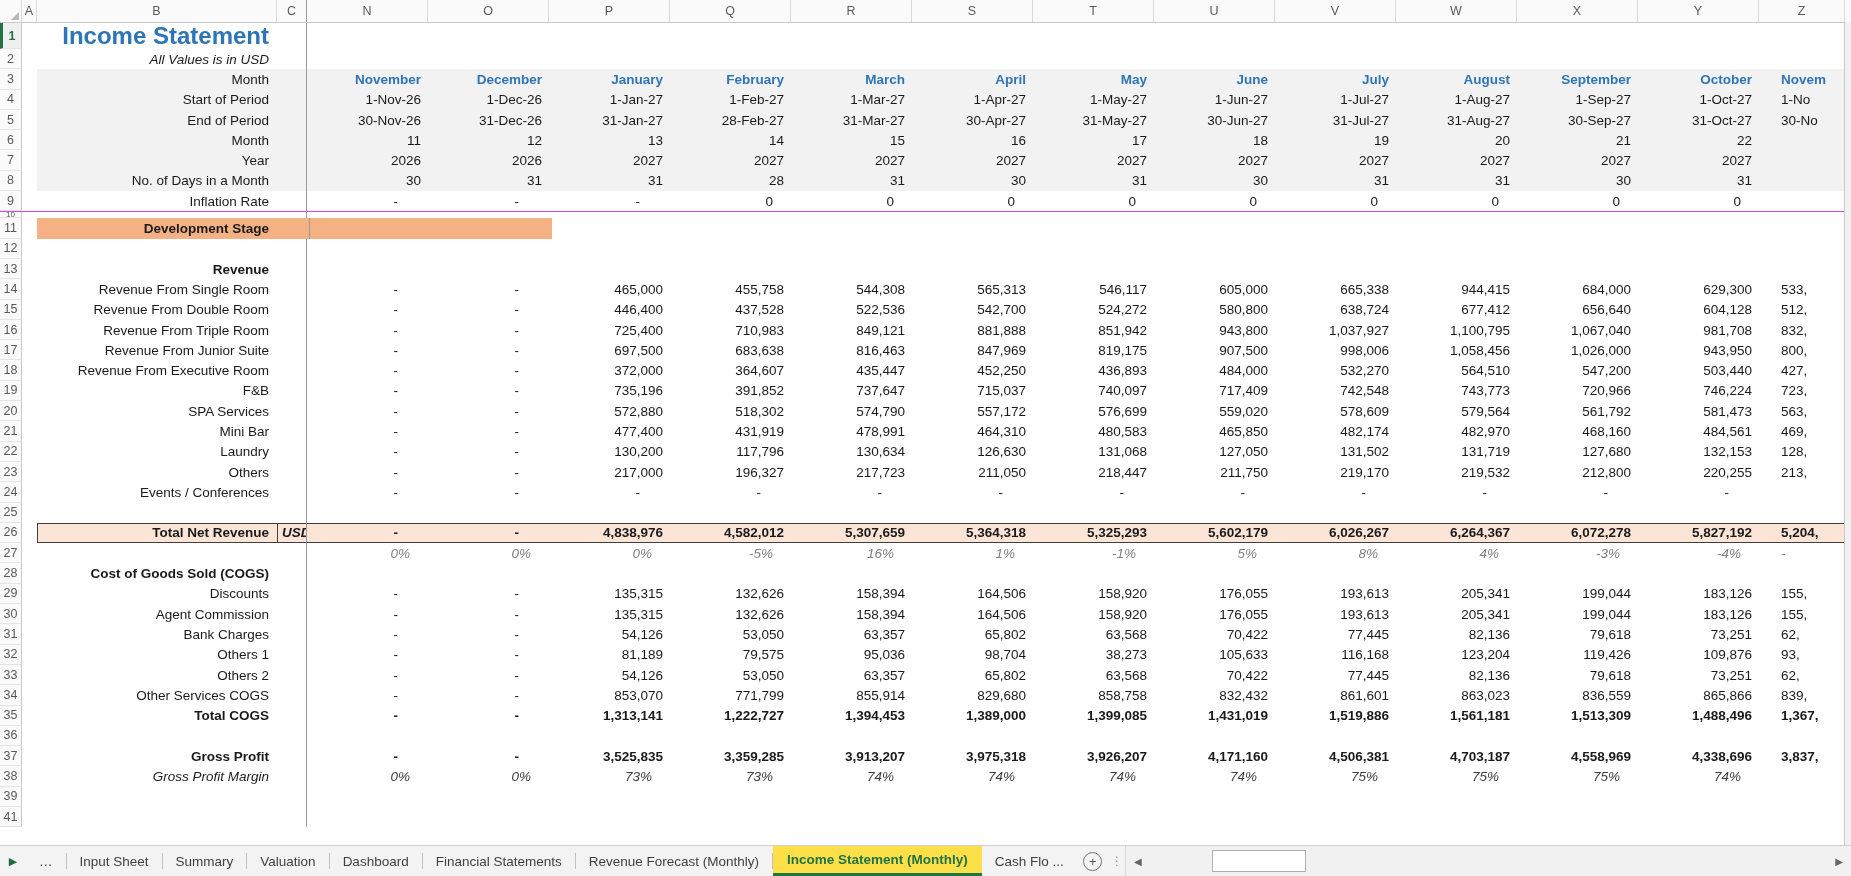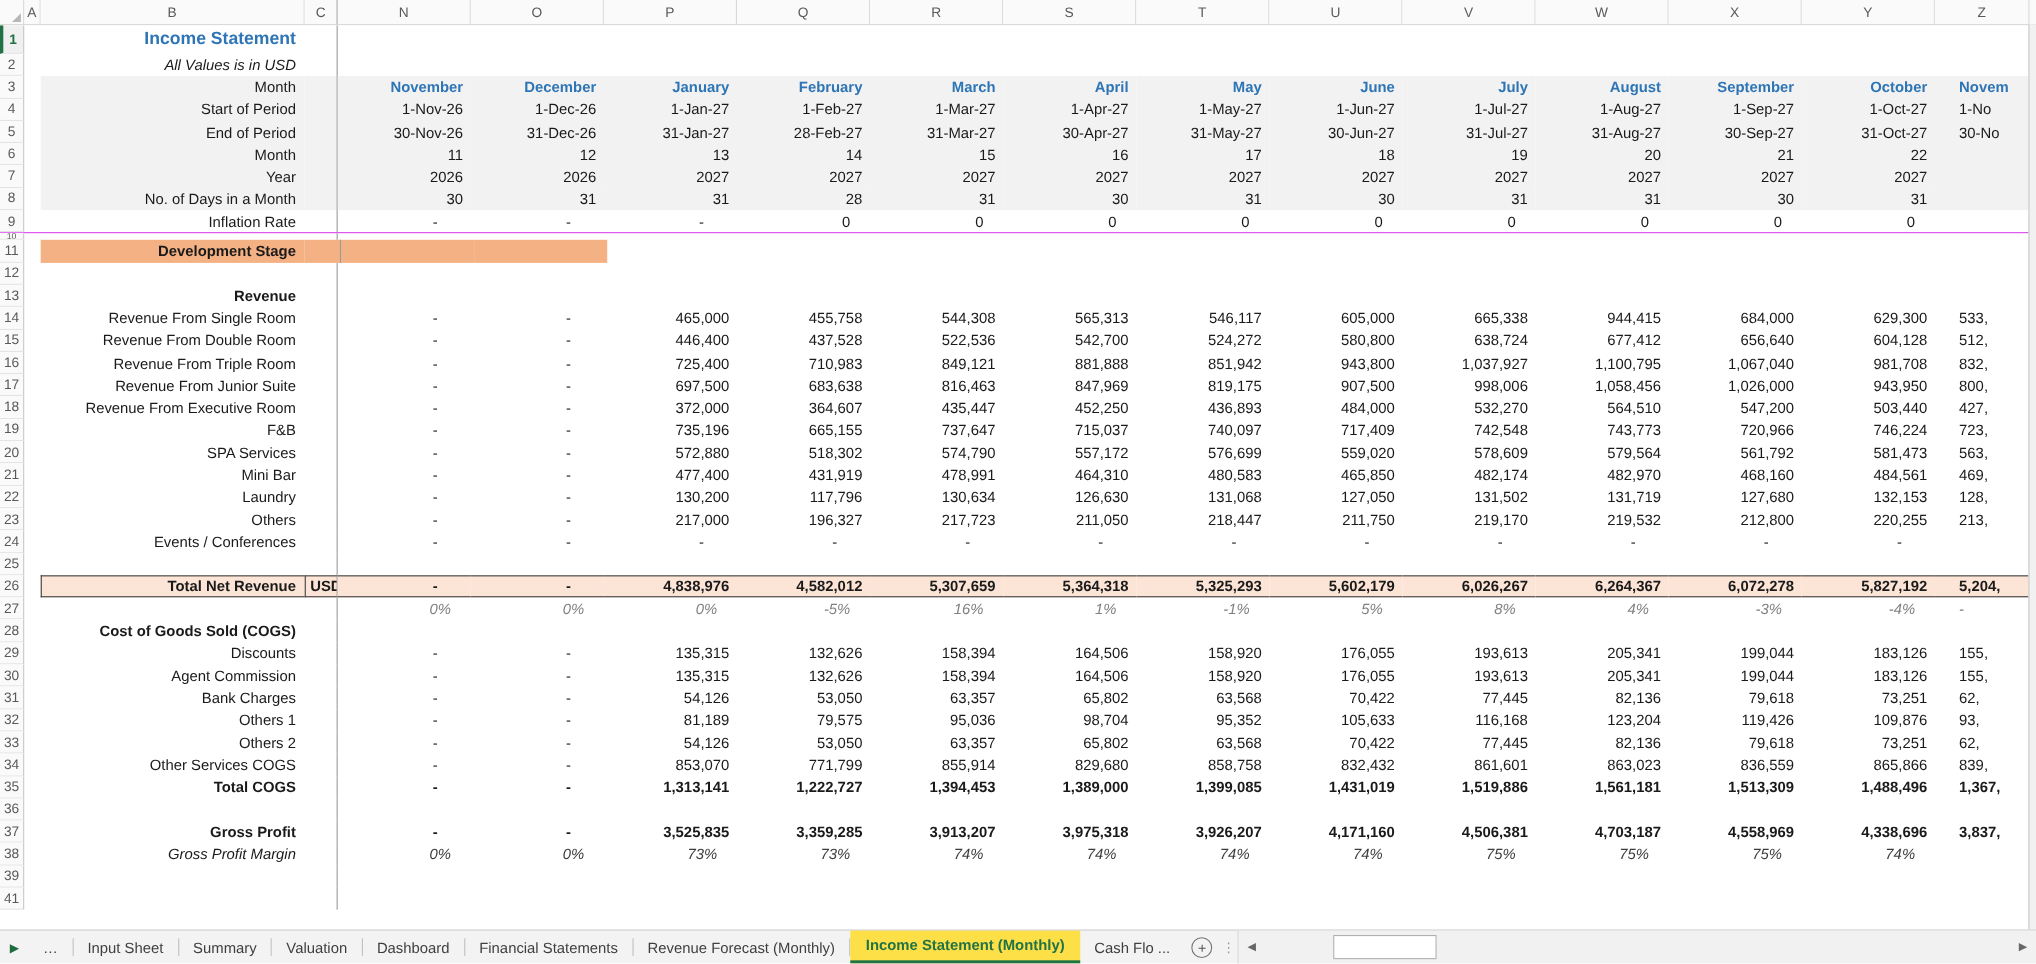--- a/index.html
+++ b/index.html
@@ -33,29 +33,29 @@
   .num{justify-content:flex-end;padding-right:7px;}
   .zl{justify-content:flex-start !important;padding-left:22px;}
   .dash{padding-right:30px;}
   .pctpad{padding-right:18px;}
   .shade{background:#F2F2F2;}
   .orange{background:#F4B183;padding-left:32px;}
   .band{background:#FCE4D6;}
   .bt{border-top:1.5px solid #3f3f3f;}
   .bb{border-bottom:1.5px solid #3f3f3f;}
   .bl{border-left:1px solid #3f3f3f;}
-  .title{font-weight:bold;color:#2E75B6;font-size:16px;}
+  .title{font-weight:bold;color:#2E75B6;font-size:24px;}
   .sub{font-style:italic;}
   .bold{font-weight:bold;}
   .ital{font-style:italic;text-align:center;}
   .mon{color:#2E75B6;font-weight:bold;}
   .gray{color:#808080;font-style:italic;}
   .ital2{font-style:italic;color:#3c3c3c;}
   .b{font-weight:bold;}
-  .usd{justify-content:flex-start;padding-left:4px;}
+  .usd{font-style:italic;justify-content:flex-start;padding-left:4px;}
 
   
   #vscroll{position:absolute;right:0;top:22px;height:824px;width:6px;background:#f1f1f1;border-left:1px solid #c9c9c9;}
 
   
   #tabbar{position:absolute;left:0;right:0;bottom:0;height:30px;background:#f3f3f3;border-top:1px solid #d0d0d0;
           display:flex;align-items:stretch;font-size:13.5px;color:#3f3f3f;}
   .navbtn{width:26px;display:flex;align-items:center;justify-content:center;color:#1e6b3c;font-size:11px;}
   .tab{display:flex;align-items:center;padding:0 13px;}
   .tab.active{background:#fde047;color:#217346;font-weight:bold;border-bottom:3px solid #217346;padding:0 14px;}
@@ -436,21 +436,21 @@
         <div class="cell w-z num zl">427,</div>
       </div>
       <div class="grow t-data">
         <div class="rh w-rh">19</div>
         <div class="cell w-a"></div>
         <div class="cell w-b lbl">F&amp;B</div>
         <div class="cell w-c pane"></div>
         <div class="cell w-v num dash">-</div>
         <div class="cell w-v num dash">-</div>
         <div class="cell w-v num">735,196</div>
-        <div class="cell w-v num">665,155</div>
+        <div class="cell w-v num">391,852</div>
         <div class="cell w-v num">737,647</div>
         <div class="cell w-v num">715,037</div>
         <div class="cell w-v num">740,097</div>
         <div class="cell w-v num">717,409</div>
         <div class="cell w-v num">742,548</div>
         <div class="cell w-v num">743,773</div>
         <div class="cell w-v num">720,966</div>
         <div class="cell w-v num">746,224</div>
         <div class="cell w-z num zl">723,</div>
       </div>
@@ -686,21 +686,21 @@
         <div class="rh w-rh">32</div>
         <div class="cell w-a"></div>
         <div class="cell w-b lbl">Others 1</div>
         <div class="cell w-c pane"></div>
         <div class="cell w-v num dash">-</div>
         <div class="cell w-v num dash">-</div>
         <div class="cell w-v num">81,189</div>
         <div class="cell w-v num">79,575</div>
         <div class="cell w-v num">95,036</div>
         <div class="cell w-v num">98,704</div>
-        <div class="cell w-v num">95,352</div>
+        <div class="cell w-v num">38,273</div>
         <div class="cell w-v num">105,633</div>
         <div class="cell w-v num">116,168</div>
         <div class="cell w-v num">123,204</div>
         <div class="cell w-v num">119,426</div>
         <div class="cell w-v num">109,876</div>
         <div class="cell w-z num zl">93,</div>
       </div>
       <div class="grow t-data">
         <div class="rh w-rh">33</div>
         <div class="cell w-a"></div>

